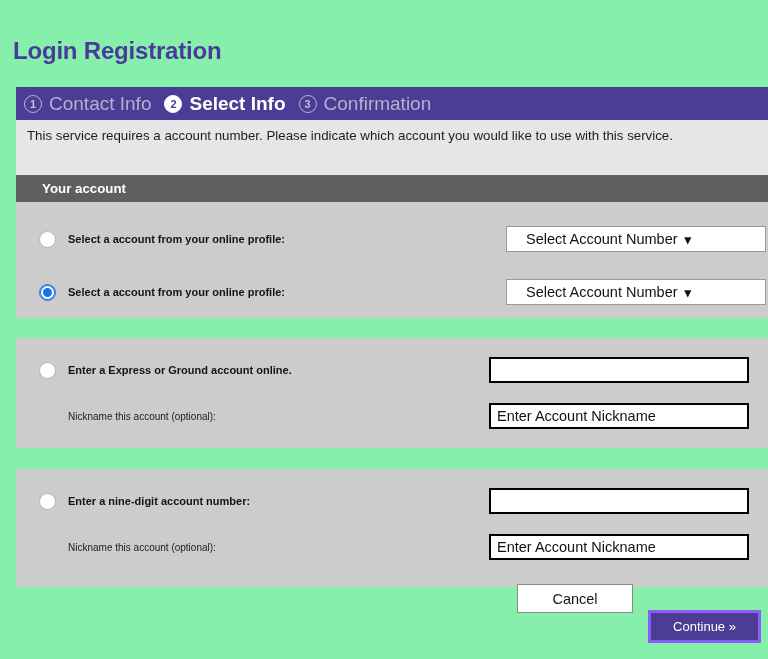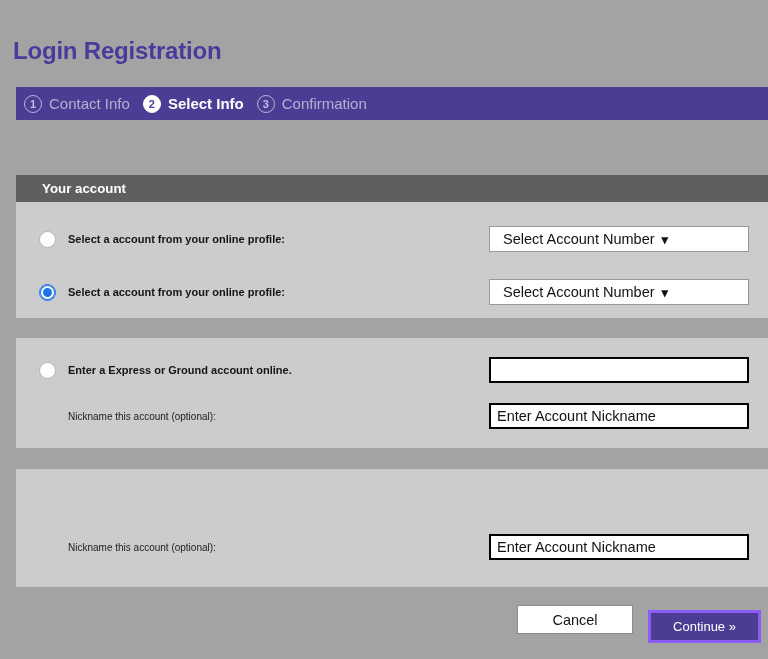--- a/index.html
+++ b/index.html
@@ -11,21 +11,21 @@
     width: 768px;
     height: 659px;
     overflow: hidden;
     font-family: "Liberation Sans", sans-serif;
     -webkit-font-smoothing: antialiased;
   }
   .page {
     position: relative;
     width: 768px;
     height: 659px;
-    background: #a3a3a3;
+    background: #86efac;
   }
 
   
   .page-title {
     position: absolute;
     left: 13px;
     top: 36px;
     font-size: 24px;
     font-weight: bold;
     color: #4a3a9b;
@@ -67,21 +67,21 @@
     border: 1px solid #b9b2d6;
     color: #c3bddd;
     background: transparent;
   }
   .step.active .step-num {
     background: #ffffff;
     color: #4d3c93;
     border: 1px solid #ffffff;
   }
   .step-label {
-    font-size: 15px;
+    font-size: 19px;
     line-height: 16px;
   }
   .step.inactive .step-label {
     color: #b6afd2;
   }
   .step.active .step-label {
     color: #ffffff;
     font-weight: bold;
   }
 
@@ -177,59 +177,59 @@
     position: absolute;
     left: 52px;
     font-size: 10px;
     color: #1c1c1c;
     line-height: 17px;
   }
 
   
   .select-box {
     position: absolute;
+    left: 490px;
+    width: 260px;
+    height: 26px;
+    background: #ffffff;
+    border: 1px solid #9a9a9a;
+    box-sizing: border-box;
+    display: flex;
+    align-items: center;
+    padding-left: 19px;
+    font-size: 14.5px;
+    color: #121212;
+  }
+  .chev {
+    margin-left: 7px;
+    font-size: 13px;
+    font-weight: bold;
+    line-height: 1;
+    color: #111111;
+  }
+  .text-box {
+    position: absolute;
     left: 473px;
     width: 260px;
     height: 26px;
     background: #ffffff;
-    border: 1px solid #9a9a9a;
-    box-sizing: border-box;
-    display: flex;
-    align-items: center;
-    padding-left: 13px;
-    font-size: 14.5px;
-    color: #121212;
-  }
-  .chev {
-    margin-left: 7px;
-    font-size: 13px;
-    font-weight: bold;
-    line-height: 1;
-    color: #111111;
-  }
-  .text-box {
-    position: absolute;
-    left: 473px;
-    width: 260px;
-    height: 26px;
-    background: #ffffff;
     border: 2px solid #000000;
     box-sizing: border-box;
     display: flex;
     align-items: center;
     padding-left: 6px;
     font-size: 14.5px;
     color: #121212;
   }
 
   
   .btn-cancel {
     position: absolute;
     left: 517px;
-    top: 605px;
+    top: 584px;
     width: 116px;
     height: 29px;
     background: #ffffff;
     border: 1px solid #8a8a8a;
     box-sizing: border-box;
     display: flex;
     align-items: center;
     justify-content: center;
     font-size: 14.5px;
     color: #151515;
@@ -271,20 +271,21 @@
       <span class="step-label">Select Info</span>
     </div>
 
     <div class="step inactive">
       <span class="step-num">3</span>
       <span class="step-label">Confirmation</span>
     </div>
 
   </div>
 
+  <div class="intro">This service requires a account number. Please indicate which account you would like to use with this service.</div>
 
   <div class="section-head">Your account</div>
 
   <div class="panel" id="panel-profile">
 
     <div class="row" style="top:22px;">
       <span class="radio"></span>
       <span class="label-bold">Select a account from your online profile:</span>
       <span class="select-box">
         <span>Select Account Number</span>
@@ -313,20 +314,25 @@
 
     <div class="row" style="top:63px;">
       <span class="label-plain">Nickname this account (optional):</span>
       <span class="text-box">Enter Account Nickname</span>
     </div>
 
   </div>
 
   <div class="panel" id="panel-nine">
 
+    <div class="row" style="top:17px;">
+      <span class="radio"></span>
+      <span class="label-bold">Enter a nine-digit account number:</span>
+      <span class="text-box"></span>
+    </div>
 
     <div class="row" style="top:63px;">
       <span class="label-plain">Nickname this account (optional):</span>
       <span class="text-box">Enter Account Nickname</span>
     </div>
 
   </div>
 
   <div class="btn-cancel">Cancel</div>
   <div class="btn-continue">Continue »</div>

